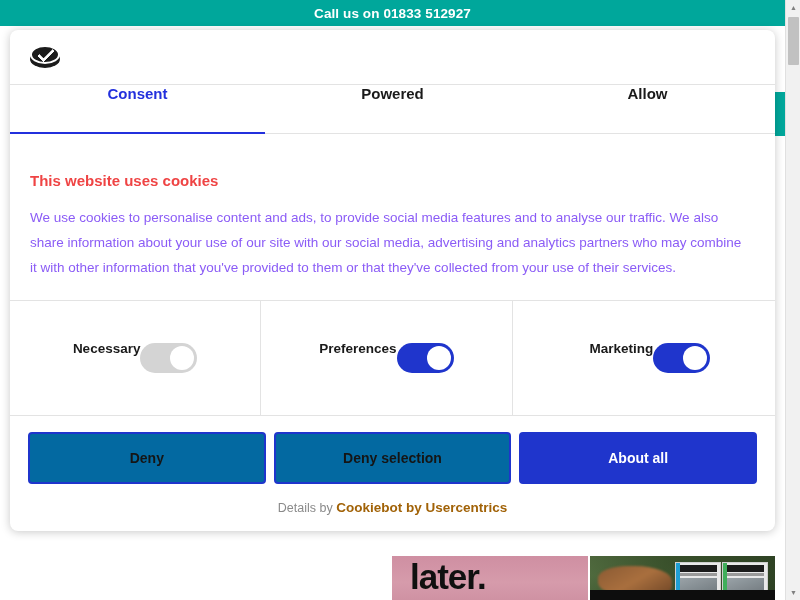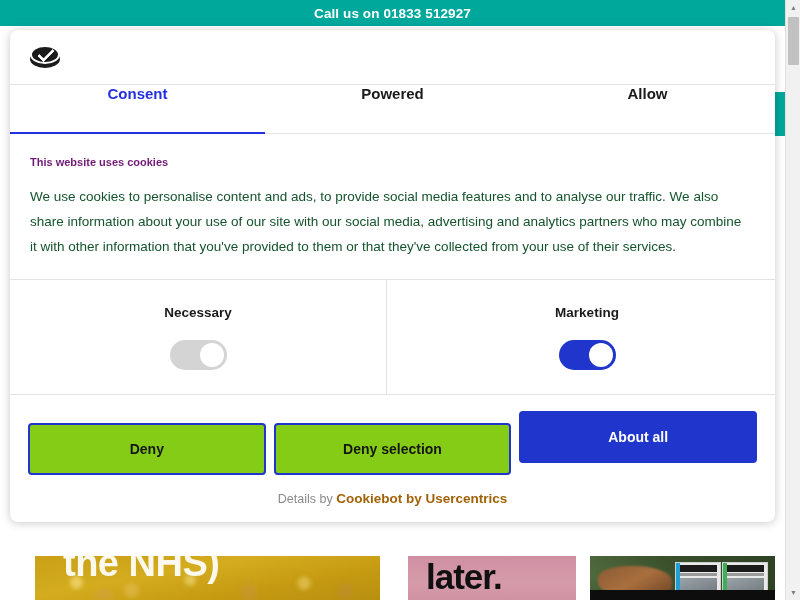--- a/index.html
+++ b/index.html
@@ -91,22 +91,22 @@
     left: 28px;
     top: -14px;
     color: rgba(255,255,255,.92);
     font-size: 38px;
     font-weight: bold;
     letter-spacing: -0.5px;
     filter: blur(0.6px);
     white-space: nowrap;
   }
   .card-later {
-    left: 408px;
-    width: 168px;
+    left: 392px;
+    width: 196px;
     background: linear-gradient(180deg, #cf8fa2 0%, #d69bab 60%, #cf92a3 100%);
   }
   .card-later .headline {
     position: absolute;
     left: 18px;
     top: 1px;
     color: #101010;
     font-size: 35px;
     font-weight: bold;
     letter-spacing: -1px;
@@ -269,43 +269,43 @@
     left: 0; right: 0;
     bottom: -1px;
     height: 2px;
     background: #2330dd;
   }
 
   .dlg-body {
     padding: 22px 20px 20px 20px;
   }
   .body-title {
-    font-size: 11px;
-    font-weight: bold;
-    color: #701a75;
-    margin: 0 0 16px 0;
+    font-size: 15px;
+    font-weight: bold;
+    color: #ef4444;
+    margin: 16px 0 16px 0;
   }
   .body-text {
     font-size: 13.5px;
     line-height: 25px;
-    color: #14532d;
+    color: #8b5cf6;
     margin: 0;
     max-width: 718px;
   }
 
   .categories {
     display: flex;
     border-top: 1px solid #e3e3e3;
     border-bottom: 1px solid #e3e3e3;
     height: 114px;
   }
   .category {
     flex: 1;
     display: flex;
-    flex-direction: column;
+    flex-direction: row;
     align-items: center;
     justify-content: center;
     border-right: 1px solid #e3e3e3;
     box-sizing: border-box;
   }
   .category:last-child { border-right: none; padding-left: 12px; }
   .cat-label {
     font-size: 13.5px;
     font-weight: bold;
     color: #1a1a1a;
@@ -344,24 +344,23 @@
     border-radius: 4px;
     font-size: 14px;
     font-weight: bold;
     display: flex;
     align-items: center;
     justify-content: center;
     cursor: pointer;
     box-sizing: border-box;
   }
   .btn-outline {
-    background: #84cc16;
+    background: #0369a1;
     border: 2px solid #1f35cc;
     color: #151515;
-    margin-top: 12px;
   }
   .btn-solid {
     background: #1f35cc;
     border: 2px solid #1f35cc;
     color: #ffffff;
   }
 
   .powered {
     text-align: center;
     padding: 4px 0 16px 0;
@@ -415,24 +414,20 @@
 
   <div class="bg-page">
 
     <div class="topbar">
       <span>Call us on 01833 512927</span>
     </div>
 
     <div class="teal-tab"></div>
 
     <div class="cards">
-      <div class="card card-nhs">
-        <div class="grain"></div>
-        <div class="headline">the NHS)</div>
-      </div>
       <div class="card card-later">
         <div class="headline">later.</div>
       </div>
       <div class="card card-photo">
         <div class="turf"></div>
         <div class="dog"></div>
         <div class="pack p1">
           <div class="stripe"></div>
           <div class="brandline"></div>
           <div class="sub"></div>
@@ -479,20 +474,26 @@
     </div>
 
     <div class="categories">
       <div class="category">
         <div class="cat-label">Necessary</div>
         <div class="switch disabled">
           <div class="knob"></div>
         </div>
       </div>
       <div class="category">
+        <div class="cat-label">Preferences</div>
+        <div class="switch">
+          <div class="knob"></div>
+        </div>
+      </div>
+      <div class="category">
         <div class="cat-label">Marketing</div>
         <div class="switch">
           <div class="knob"></div>
         </div>
       </div>
     </div>
 
     <div class="actions">
       <div class="btn btn-outline">
         <span>Deny</span>

